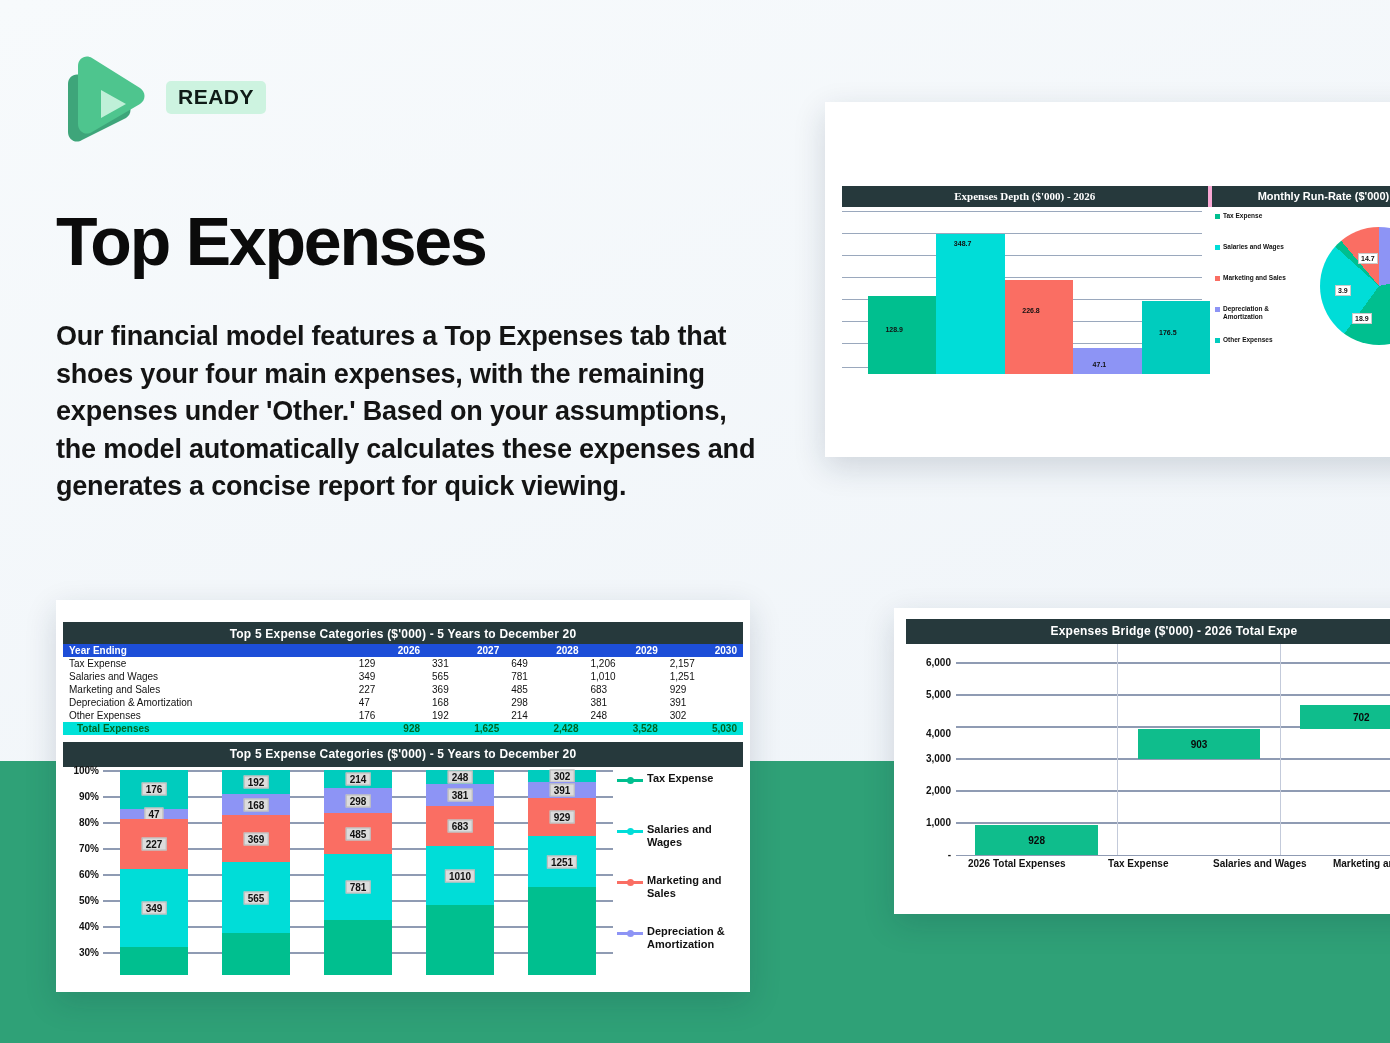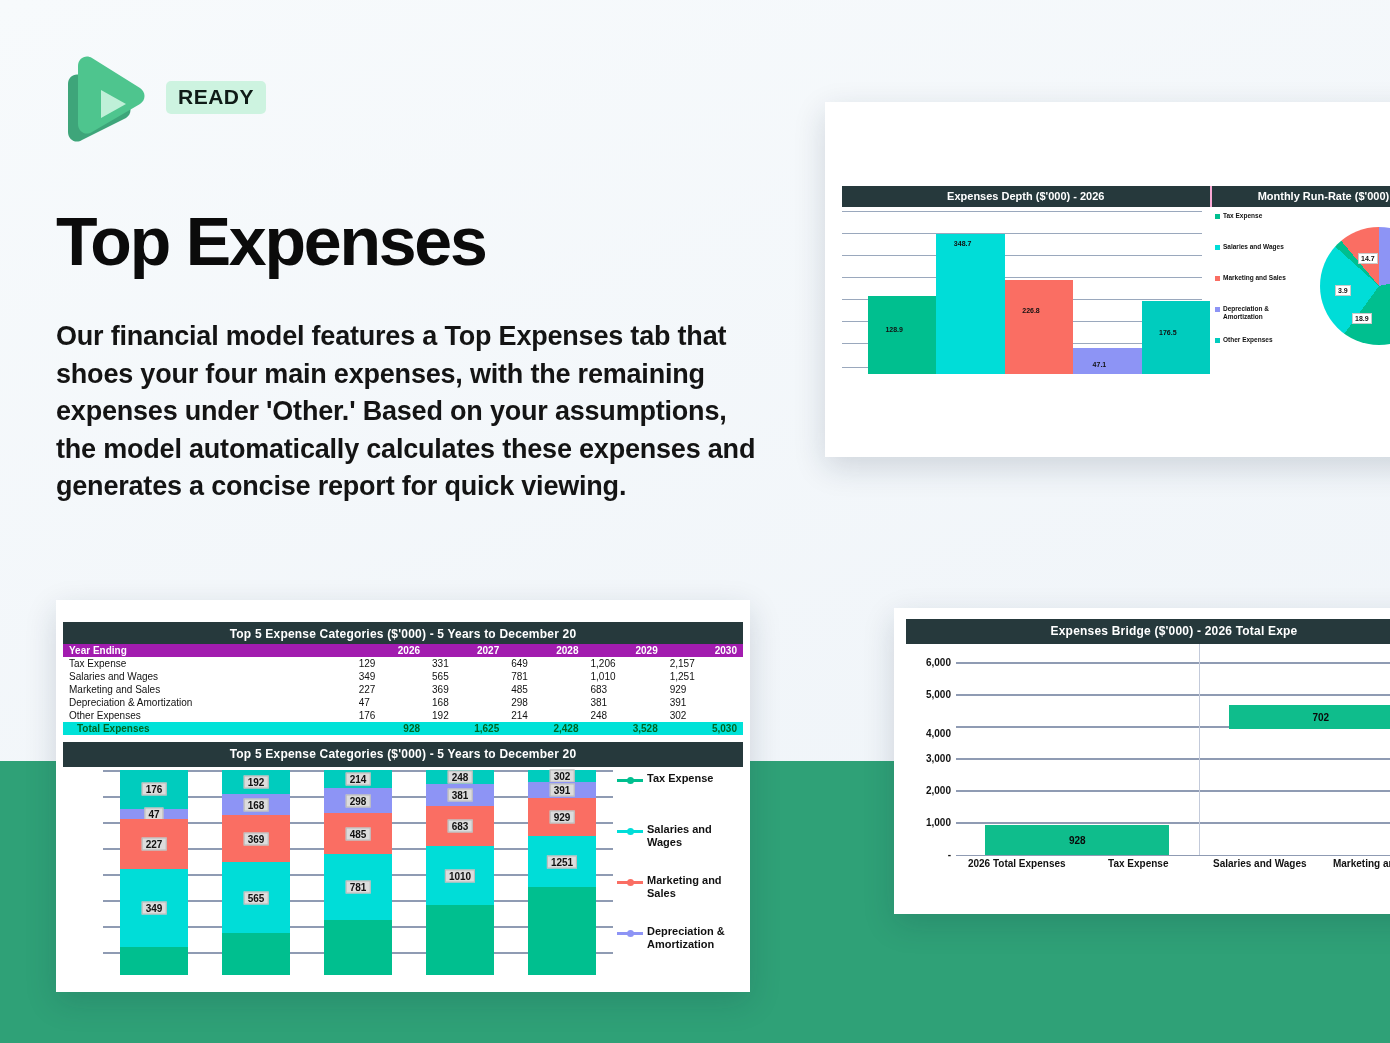--- a/index.html
+++ b/index.html
@@ -51,21 +51,21 @@
     background: #26393c; color: #fff; font-size: 12px; font-weight: 700;
     text-align: center; padding: 5px 0 6px; letter-spacing: .2px;
     white-space: nowrap;
   }
 
   
   #card-top-right { left: 825px; top: 102px; width: 620px; height: 355px; }
   .tr-titlebar { display: flex; position: absolute; left: 17px; top: 84px; width: 600px; }
   .tr-titlebar > div { background: #26393c; color:#fff; font-size: 11px; font-weight: 700;
     text-align: center; padding: 4px 0 5px; white-space: nowrap; }
-  .tr-t1 { width: 372px; border-right: 2px solid #f9a8d4; }
+  .tr-t1 { width: 372px; border-right: 4px solid #f9a8d4; font-family: Liberation Serif, serif; }
   .tr-t2 { width: 232px; }
 
   .depth-chart { position: absolute; left: 17px; top: 108px; width: 360px; height: 165px; }
   .depth-grid { position: absolute; inset: 0; }
   .depth-grid i { position: absolute; left: 0; right: 0; height: 1px; background: #9aa8bd; display: block; }
   .depth-bars { position: absolute; left: 18px; right: 0; bottom: 1px; height: 158px; display: flex; align-items: flex-end; }
   .depth-bars .b { flex: 1; position: relative; }
   .depth-bars .b span.bar { display: block; width: 100%; }
   .depth-bars .b span.lbl {
     position: absolute; left: 0; right: 0; text-align: center;
@@ -90,21 +90,21 @@
   .pie-lbl {
     position: absolute; font-size: 7px; font-weight: 700; color: #111;
     background: #fff; border: 1px solid #c9c9c9; padding: 0 2px; line-height: 1.35;
   }
 
   
   #card-bottom-left { left: 56px; top: 600px; width: 694px; height: 392px; }
   .tbl-title { position: absolute; left: 7px; top: 22px; width: 680px; }
   .tbl { position: absolute; left: 7px; top: 44px; width: 680px; border-collapse: collapse; }
   .tbl th, .tbl td { font-size: 10px; padding: 1px 6px; }
-  .tbl thead th { background: #a21caf; color: #fff; font-weight: 700; text-align: right; }
+  .tbl thead th { background: #1d4ed8; color: #fff; font-weight: 700; text-align: right; }
   .tbl thead th:first-child { text-align: left; }
   .tbl tbody td { color: #111; text-align: left; }
   .tbl tbody td:first-child { text-align: left; }
   .tbl tfoot td { background: #00e2d8; color: #062; font-weight: 700; text-align: right; margin-top: 24px; }
   .tbl tfoot td:first-child { text-align: left; padding-left: 14px; }
 
   .stack-title { position: absolute; left: 7px; top: 142px; width: 680px; }
   .stack-area { position: absolute; left: 7px; top: 166px; width: 680px; height: 226px; }
   .yaxis { position: absolute; left: 0; top: 4px; width: 38px; height: 196px; }
   .yaxis div { position: absolute; right: 2px; font-size: 10px; font-weight: 700; color: #111; transform: translateY(-50%); }
@@ -302,20 +302,30 @@
         <td>2,428</td>
         <td>3,528</td>
         <td>5,030</td>
       </tr>
     </tfoot>
   </table>
 
   <div class="xl-title stack-title">Top 5 Expense Categories ($'000) - 5 Years to December 20</div>
 
   <div class="stack-area">
+    <div class="yaxis">
+      <div style="top:0px">100%</div>
+      <div style="top:26px">90%</div>
+      <div style="top:52px">80%</div>
+      <div style="top:78px">70%</div>
+      <div style="top:104px">60%</div>
+      <div style="top:130px">50%</div>
+      <div style="top:156px">40%</div>
+      <div style="top:182px">30%</div>
+    </div>
 
     <div class="plot">
       <div class="gl" style="top:0px"></div>
       <div class="gl" style="top:26px"></div>
       <div class="gl" style="top:52px"></div>
       <div class="gl" style="top:78px"></div>
       <div class="gl" style="top:104px"></div>
       <div class="gl" style="top:130px"></div>
       <div class="gl" style="top:156px"></div>
       <div class="gl" style="top:182px"></div>
@@ -469,20 +479,25 @@
       <div class="gl" style="top:146px"></div>
       <div class="gl" style="top:178px"></div>
 
       <div class="wf-cols">
         <div class="wf-col">
           <div class="wf-bar" style="bottom:0px;height:30px">
             <b>928</b>
           </div>
         </div>
         <div class="wf-col">
+          <div class="wf-bar" style="bottom:96px;height:30px">
+            <b>903</b>
+          </div>
+        </div>
+        <div class="wf-col">
           <div class="wf-bar" style="bottom:126px;height:24px">
             <b>702</b>
           </div>
         </div>
       </div>
     </div>
 
     <div class="wf-x">
       <div>2026 Total Expenses</div>
       <div>Tax Expense</div>

